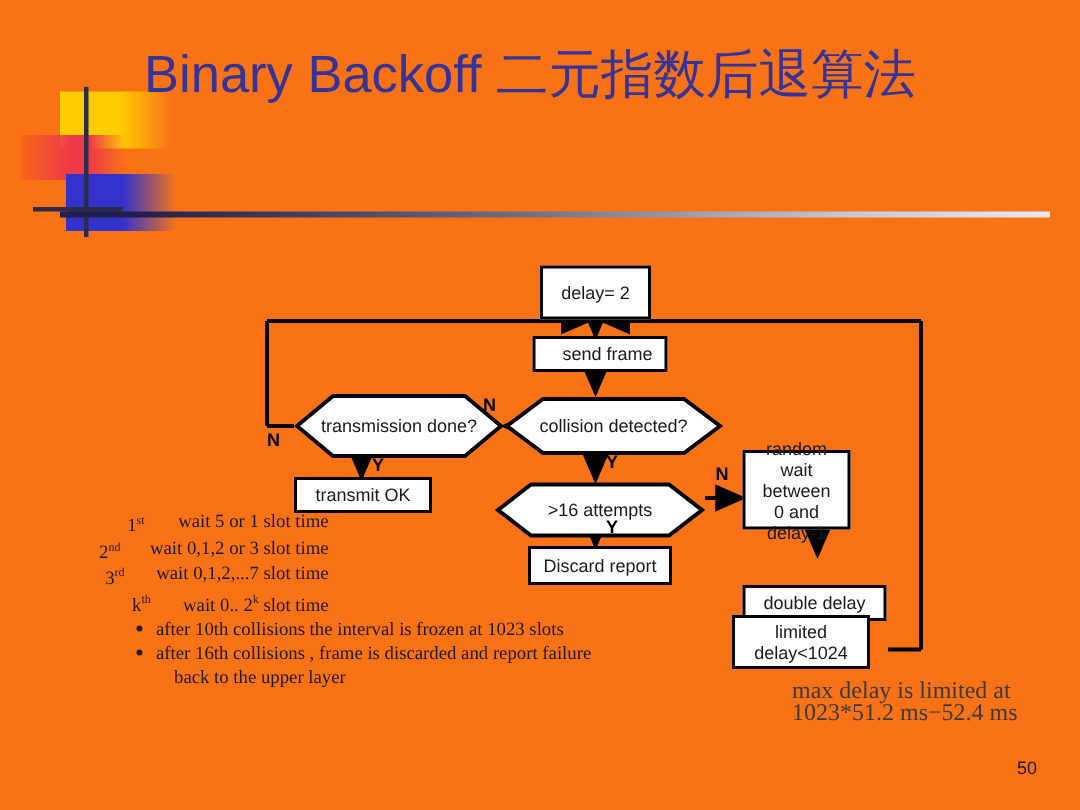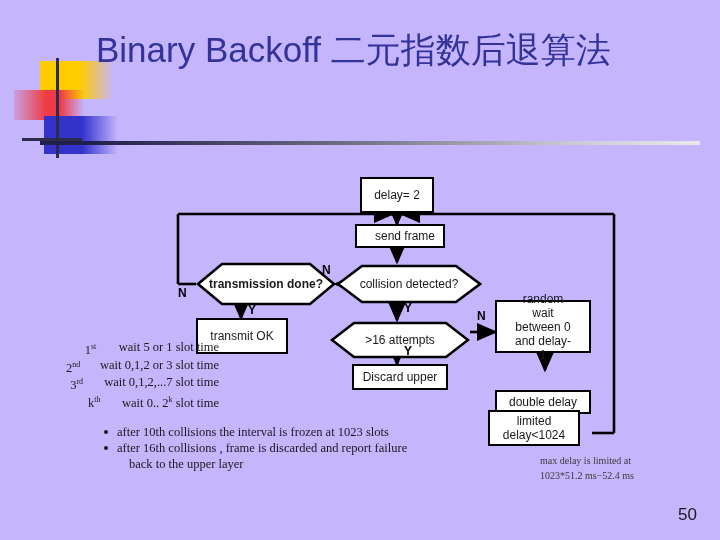--- a/index.html
+++ b/index.html
@@ -4,21 +4,21 @@
 <style>
   html, body {
     margin: 0;
     padding: 0;
     background: #ffffff;
   }
   #slide {
     position: relative;
     width: 720px;
     height: 540px;
-    background: #c4b5fd;
+    background: #f97316;
     overflow: hidden;
     font-family: "Liberation Sans", sans-serif;
   }
 
   
   #deco { position: absolute; left: 14px; top: 58px; width: 92px; height: 100px; }
   .deco-yellow {
     position: absolute; left: 26px; top: 3px; width: 40px; height: 38px;
     background: #ffcc00;
   }
@@ -123,43 +123,42 @@
   
   #bullets {
     position: absolute;
     left: 90px; top: 412px;
     font-family: "Liberation Serif", serif;
     font-size: 12.5px;
     line-height: 15px;
     color: #1a1a1a;
   }
   #bullets li { list-style: none; position: relative; margin: 0 0 1px 0; }
-  #bullets ul { margin: 13px; padding: 0 0 0 14px; }
+  #bullets ul { margin: 0; padding: 0 0 0 14px; }
   #bullets li .dot {
     position: absolute; left: -13px; top: 5px;
     width: 4px; height: 4px; border-radius: 50%; background: #1a1a1a;
   }
   #bullets .cont { padding-left: 12px; }
 
   
   #maxdelay {
     position: absolute;
     left: 528px; top: 453px;
     font-family: "Liberation Serif", serif;
-    font-size: 10px;
+    font-size: 16px;
     line-height: 15px;
     color: #3b3b3b;
-    margin-left: 12px;
   }
 
   
   #pageno {
     position: absolute;
     left: 678px; top: 505px;
-    font-size: 17px;
+    font-size: 12px;
     color: #1a1a1a;
   }
 </style>
 </head>
 <body>
 
 <div id="slide">
 
   <div id="deco">
     <div class="deco-yellow"></div>
@@ -216,46 +215,46 @@
         <line x1="545" y1="353" x2="545" y2="370" marker-end="url(#arr)"></line>
 
         <line x1="545" y1="394" x2="545" y2="410" marker-end="url(#arr)"></line>
       </g>
     </svg>
 
     <div class="node" style="left:360px; top:177px; width:74px; height:36px;">delay= 2</div>
 
     <div class="node" style="left:355px; top:224px; width:90px; height:24px;padding-left:10px;">send frame</div>
 
-    <div class="diamond-wrap" style="left:196px; top:261px; width:140px; height:46px;font-weight:bold;">
+    <div class="diamond-wrap" style="left:196px; top:261px; width:140px; height:46px;">
       <svg width="140" height="46" viewBox="0 0 140 46">
         <polygon points="2,23 26,3 114,3 138,23 114,43 26,43" fill="#fff" stroke="#000" stroke-width="2.6"></polygon>
       </svg>
       <div class="diamond-label">transmission done?</div>
     </div>
 
     <div class="diamond-wrap" style="left:336px; top:263px; width:146px; height:42px;">
       <svg width="146" height="42" viewBox="0 0 146 42">
         <polygon points="2,21 26,3 120,3 144,21 120,39 26,39" fill="#fff" stroke="#000" stroke-width="2.6"></polygon>
       </svg>
       <div class="diamond-label">collision detected?</div>
     </div>
 
-    <div class="node" style="left:196px; top:318px; width:92px; height:36px;">transmit OK</div>
+    <div class="node" style="left:196px; top:318px; width:92px; height:24px;">transmit OK</div>
 
     <div class="diamond-wrap" style="left:330px; top:320px; width:140px; height:40px;">
       <svg width="140" height="40" viewBox="0 0 140 40">
         <polygon points="2,20 24,3 116,3 138,20 116,37 24,37" fill="#fff" stroke="#000" stroke-width="2.6"></polygon>
       </svg>
       <div class="diamond-label">&gt;16 attempts</div>
     </div>
 
-    <div class="node" style="left:352px; top:364px; width:96px; height:26px;">Discard upper</div>
-
-    <div class="node" style="left:495px; top:300px; width:96px; height:53px; padding:0 16px;">random wait between 0 and delay-1</div>
+    <div class="node" style="left:352px; top:364px; width:96px; height:26px;">Discard report</div>
+
+    <div class="node" style="left:495px; top:300px; width:72px; height:53px; padding:0 16px;">random wait between 0 and delay-1</div>
 
     <div class="node" style="left:495px; top:390px; width:96px; height:24px;">double delay</div>
 
     <div class="node" style="left:488px; top:410px; width:92px; height:36px; padding:0 3px;">limited delay&lt;1024</div>
 
     <span class="branch-label" style="left:178px; top:286px;">N</span>
     <span class="branch-label" style="left:248px; top:303px;">Y</span>
     <span class="branch-label" style="left:322px; top:263px;">N</span>
     <span class="branch-label" style="left:404px; top:301px;">Y</span>
     <span class="branch-label" style="left:404px; top:344px;">Y</span>

